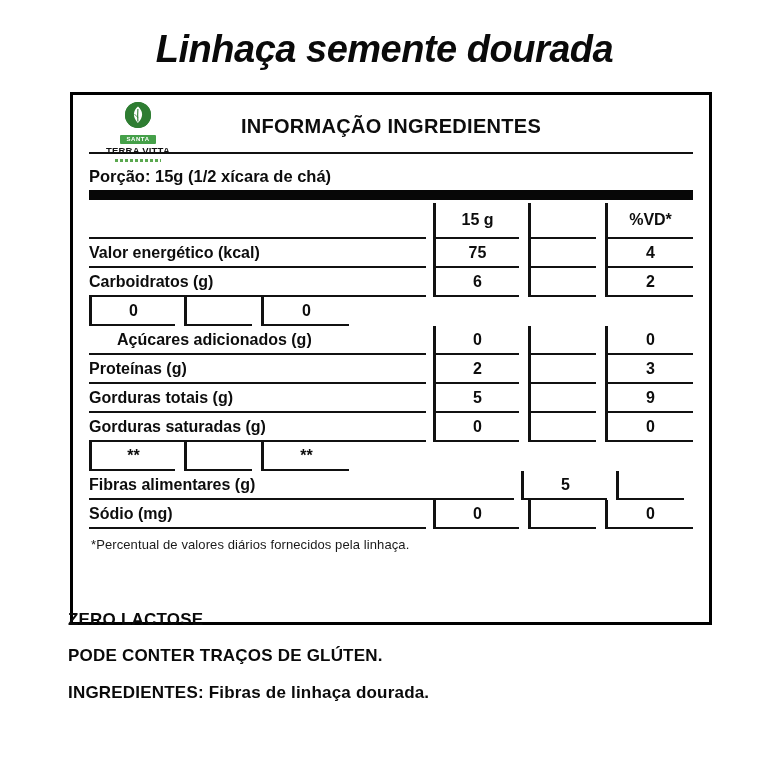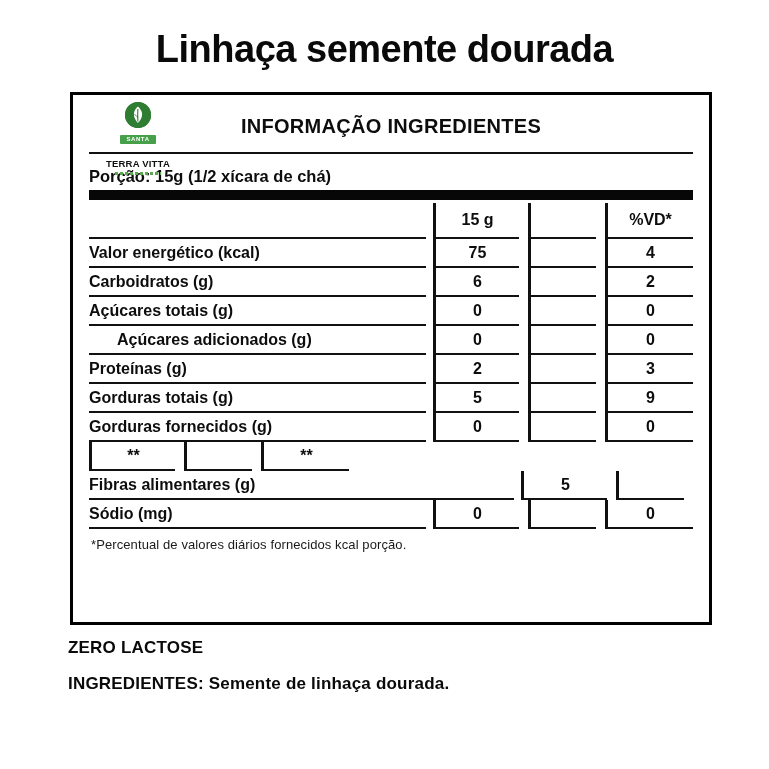--- a/index.html
+++ b/index.html
@@ -11,20 +11,21 @@
     color: #0d0d0d;
   }
   .canvas { position: relative; width: 769px; height: 769px; overflow: hidden; }
 
   
   .page-title {
     position: absolute; top: 28px; left: 0; right: 0;
     margin: 0; text-align: center;
     font-size: 38px; font-weight: bold; letter-spacing: -0.5px;
     color: #0a0a0a;
+    font-style: italic;
   }
 
   
   .panel {
     position: absolute; left: 70px; top: 92px;
     width: 642px; height: 533px;
     border: 3px solid #000;
     padding: 6px 16px 0 16px;
     background: #fff;
   }
@@ -46,21 +47,21 @@
     background: #2e7d32; margin: 0 auto;
     display: flex; align-items: center; justify-content: center;
   }
   .logo-badge {
     display: inline-block; background: #45a049; color: #fff;
     font-size: 6px; font-weight: bold; letter-spacing: 0.6px;
     padding: 1.5px 6px; margin-top: 2px; border-radius: 1px;
   }
   .logo-name {
     font-size: 9.5px; font-weight: bold; letter-spacing: 0.2px;
-    color: #101010; margin-top: 15px; white-space: nowrap;
+    color: #101010; margin-top: 2px; white-space: nowrap;
   }
   .logo-tagline {
     height: 3px; width: 46px; margin: 3px auto 0;
     background: repeating-linear-gradient(90deg, #5aa84f 0 3px, transparent 3px 5px);
   }
 
   
   .portion {
     height: 34px; display: flex; align-items: center;
     font-weight: bold; font-size: 16.5px; padding-top: 10px;
@@ -85,21 +86,21 @@
   .t-cell.amount { width: 86px; margin-right: 9px; }
   .t-cell.mid    { width: 68px; margin-right: 9px; }
   .t-cell.vd     { width: 88px; }
 
   .footnote {
     font-size: 13px; font-weight: normal; color: #1a1a1a;
     padding: 8px 2px 0 2px; letter-spacing: 0.1px;
   }
 
   
-  .extras { position: absolute; left: 68px; top: 638px; right: 40px; }
+  .extras { position: absolute; left: 68px; top: 610px; right: 40px; }
   .extras p {
     margin: 0 0 16px 0; font-weight: bold; font-size: 17px;
     letter-spacing: 0.2px; line-height: 1.2; color: #0a0a0a;
   }
 </style>
 </head>
 <body>
 
 <div class="canvas">
 
@@ -144,21 +145,20 @@
   </div>
 
   <div class="t-row">
     <div class="t-label">Carboidratos (g)</div>
     <div class="t-cell amount">6</div>
     <div class="t-cell mid"></div>
     <div class="t-cell vd">2</div>
   </div>
 
   <div class="t-row">
-    <div class="t-label">Açúcares totais (g)</div>
     <div class="t-cell amount">0</div>
     <div class="t-cell mid"></div>
     <div class="t-cell vd">0</div>
   </div>
 
   <div class="t-row">
     <div class="t-label indent">Açúcares adicionados (g)</div>
     <div class="t-cell amount">0</div>
     <div class="t-cell mid"></div>
     <div class="t-cell vd">0</div>
@@ -172,21 +172,21 @@
   </div>
 
   <div class="t-row">
     <div class="t-label">Gorduras totais (g)</div>
     <div class="t-cell amount">5</div>
     <div class="t-cell mid"></div>
     <div class="t-cell vd">9</div>
   </div>
 
   <div class="t-row">
-    <div class="t-label">Gorduras fornecidos (g)</div>
+    <div class="t-label">Gorduras saturadas (g)</div>
     <div class="t-cell amount">0</div>
     <div class="t-cell mid"></div>
     <div class="t-cell vd">0</div>
   </div>
 
   <div class="t-row">
     <div class="t-cell amount">**</div>
     <div class="t-cell mid"></div>
     <div class="t-cell vd">**</div>
   </div>
@@ -198,21 +198,22 @@
   </div>
 
   <div class="t-row">
     <div class="t-label">Sódio (mg)</div>
     <div class="t-cell amount">0</div>
     <div class="t-cell mid"></div>
     <div class="t-cell vd">0</div>
   </div>
 </div>
 
-    <div class="footnote">*Percentual de valores diários fornecidos kcal porção.</div>
+    <div class="footnote">*Percentual de valores diários fornecidos pela linhaça.</div>
   </div>
 
   <div class="extras">
     <p>ZERO LACTOSE</p>
-    <p>INGREDIENTES: Semente de linhaça dourada.</p>
+    <p>PODE CONTER TRAÇOS DE GLÚTEN.</p>
+    <p>INGREDIENTES: Fibras de linhaça dourada.</p>
   </div>
 
 </div>
 
 </body></html>

